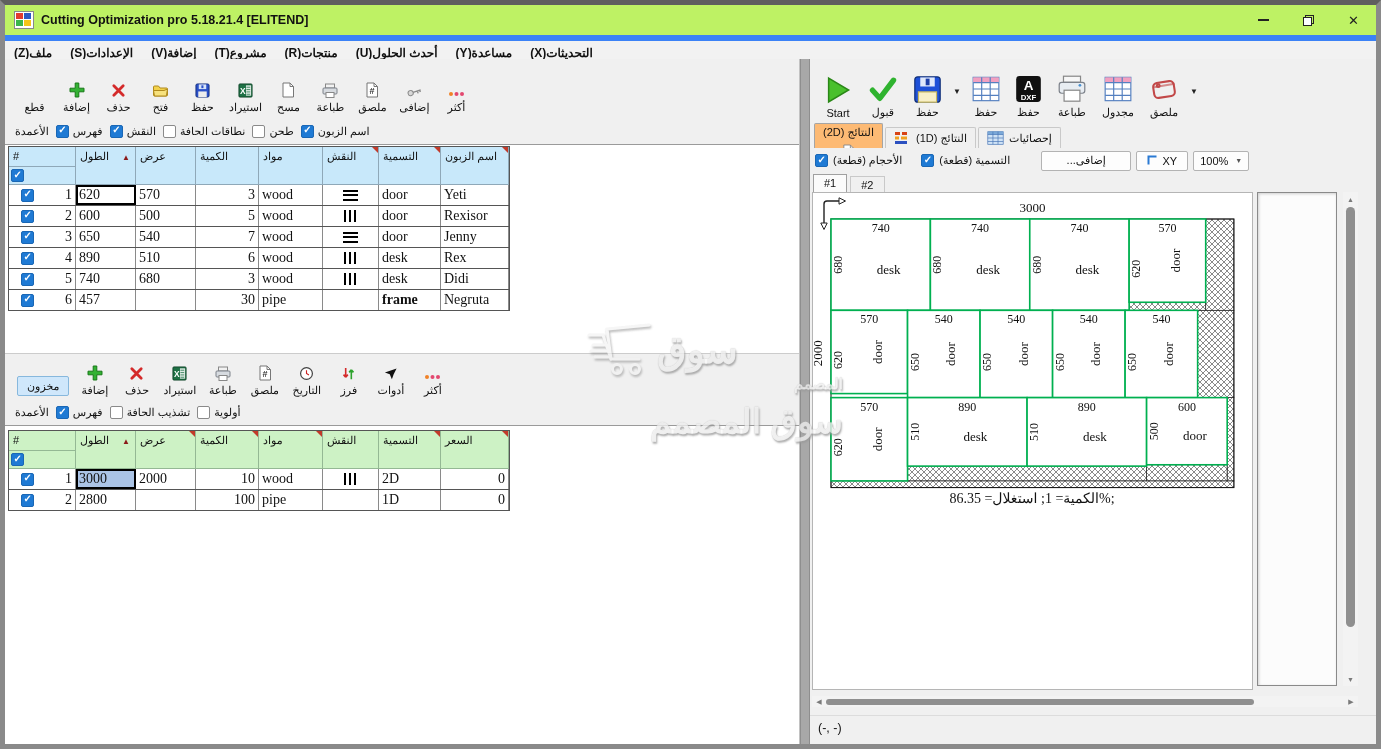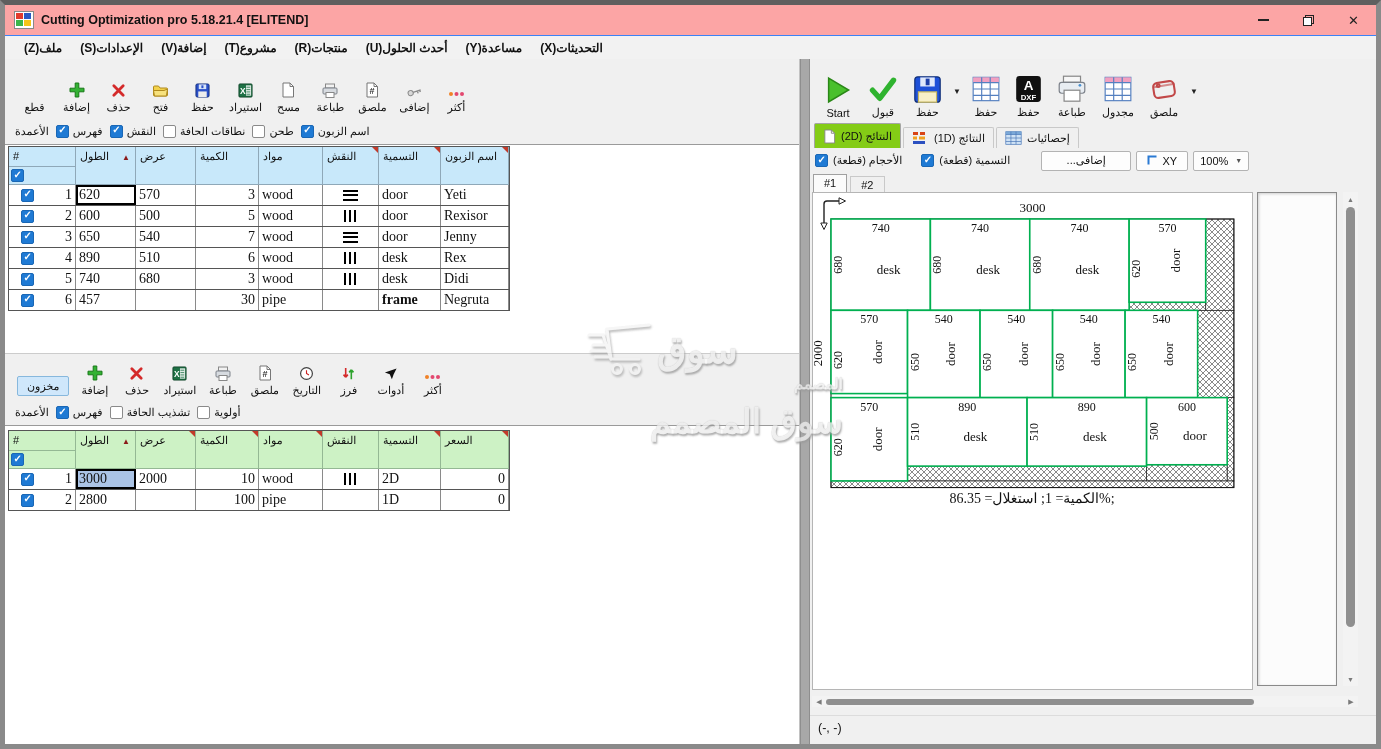--- a/index.html
+++ b/index.html
@@ -1,28 +1,28 @@
 <!DOCTYPE html>
 <html><head>
 <meta charset="utf-8">
 <style>
   html,body{margin:0;padding:0;background:#d8d8d8;}
   .frame{position:relative;width:1381px;height:749px;box-sizing:border-box;
     border:5px solid #8a8a8a;border-top-color:#5f5f5f;background:#f0f0f0;
     font-family:"Liberation Sans",sans-serif;overflow:hidden;color:#111;}
   
-  .titlebar{height:30px;background:#fca5a5;display:flex;align-items:center;border-bottom:1px solid #3b82f6;}
+  .titlebar{height:30px;background:#bef264;display:flex;align-items:center;border-bottom:6px solid #3b82f6;}
   .app-icon{width:17px;height:15px;margin-left:9px;display:grid;grid-template-columns:7px 7px;grid-template-rows:6px 6px;gap:1px;background:#fff;border:1px solid #888;padding:0.5px;}
   .app-icon div{width:100%;height:100%;}
   .title-text{font-size:12.5px;font-weight:700;margin-left:7px;}
   .win-btns{margin-left:auto;display:flex;height:100%;}
   .win-btn{width:45px;display:flex;align-items:center;justify-content:center;font-size:13px;color:#222;}
   .minbar{width:11px;height:1.5px;background:#222;display:inline-block;}
   
-  .menubar{height:24px;background:#f2f2f2;display:flex;align-items:center;padding-left:10px;border-bottom:1px solid #e2e2e2;}
+  .menubar{height:24px;background:#f2f2f2;display:flex;align-items:center;border-bottom:1px solid #e2e2e2;}
   .menu-item{padding:3px 9px;font-size:12px;font-weight:700;direction:rtl;}
   
   .bodyrow{position:absolute;top:54px;left:0;right:0;bottom:0;display:flex;}
   .left-pane{width:795px;position:relative;background:#fff;border-right:1px solid #c2c2c2;box-sizing:border-box;}
   .splitter{width:10px;background:#a8a8a8;border-left:1px solid #8e8e8e;border-right:1px solid #8e8e8e;box-sizing:border-box;}
   .right-pane{flex:1;position:relative;background:#f0f0f0;overflow:hidden;}
   
   .tb{position:absolute;left:0;right:0;display:flex;align-items:stretch;background:#f0f0f0;padding-left:10px;gap:3px;}
   .tb1{top:0;height:59px;}
   .tb2{top:294px;height:47px;border-top:1px solid #cccccc;}
@@ -52,21 +52,21 @@
   .cell.focus-blue{background:#abc4e6;}
   .grain-h{width:15px;height:11px;background:repeating-linear-gradient(to bottom,#000 0 2px,transparent 2px 4.3px);}
   .grain-v{width:13px;height:12px;background:repeating-linear-gradient(to right,#000 0 2.2px,transparent 2.2px 5px);}
   
   .rtb{position:absolute;top:0;left:0;right:0;height:64px;background:#f0f0f0;display:flex;align-items:stretch;padding-left:8px;gap:5px;}
   .rbtn{display:flex;flex-direction:column;align-items:center;justify-content:flex-end;padding:4px 5px;font-size:11px;gap:2px;white-space:nowrap;}
   .rbtn .ic{height:30px;display:flex;align-items:center;}
   .dropmark{font-size:8px;color:#222;align-self:center;margin:0 1px;}
   .rtabs{position:absolute;top:64px;left:0;right:0;height:25px;display:flex;align-items:flex-end;padding-left:4px;gap:2px;}
   .rtab{display:flex;align-items:center;gap:5px;padding:2px 8px;font-size:11px;background:#f0f0f0;border:1px solid #c9c9c9;border-bottom:none;border-radius:2px 2px 0 0;height:21px;box-sizing:border-box;direction:rtl;}
-  .rtab.active{background:#84cc16;border-color:#a5a5a5;height:25px;}
+  .rtab.active{background:#fdba74;border-color:#a5a5a5;height:25px;flex-direction:column;}
   .rtab .tabic{direction:ltr;display:flex;}
   .ropts{position:absolute;top:89px;height:25px;left:0;right:0;display:flex;align-items:center;padding-left:5px;gap:5px;font-size:11px;background:#f0f0f0;}
   .rbtn2{background:#fdfdfd;border:1px solid #b3b3b3;border-radius:2px;height:20px;display:flex;align-items:center;justify-content:center;box-sizing:border-box;gap:4px;}
   .sheettabs{position:absolute;top:114px;height:19px;left:3px;display:flex;gap:3px;align-items:flex-end;font-size:11px;}
   .stab{padding:2px 10px 1px;border:1px solid #c9c9c9;border-bottom:none;background:#f0f0f0;}
   .stab.active{background:#fbfbfb;border-color:#a0a0a0;padding-bottom:3px;}
   .canvas{position:absolute;left:2px;top:133px;width:441px;height:498px;background:#fff;border:1px solid #b5b5b5;box-sizing:border-box;}
   .caption{position:absolute;top:297px;left:0;width:438px;text-align:center;font-family:"Liberation Serif",serif;font-size:14px;direction:rtl;}
   .listbox{position:absolute;left:447px;top:133px;width:80px;height:494px;background:#fcfcfc;border:1px solid #8a8a8a;box-shadow:inset 1px 1px 3px rgba(0,0,0,.18);box-sizing:border-box;}
   .vscroll{position:absolute;left:533px;top:133px;width:15px;height:494px;background:#f3f3f3;}

